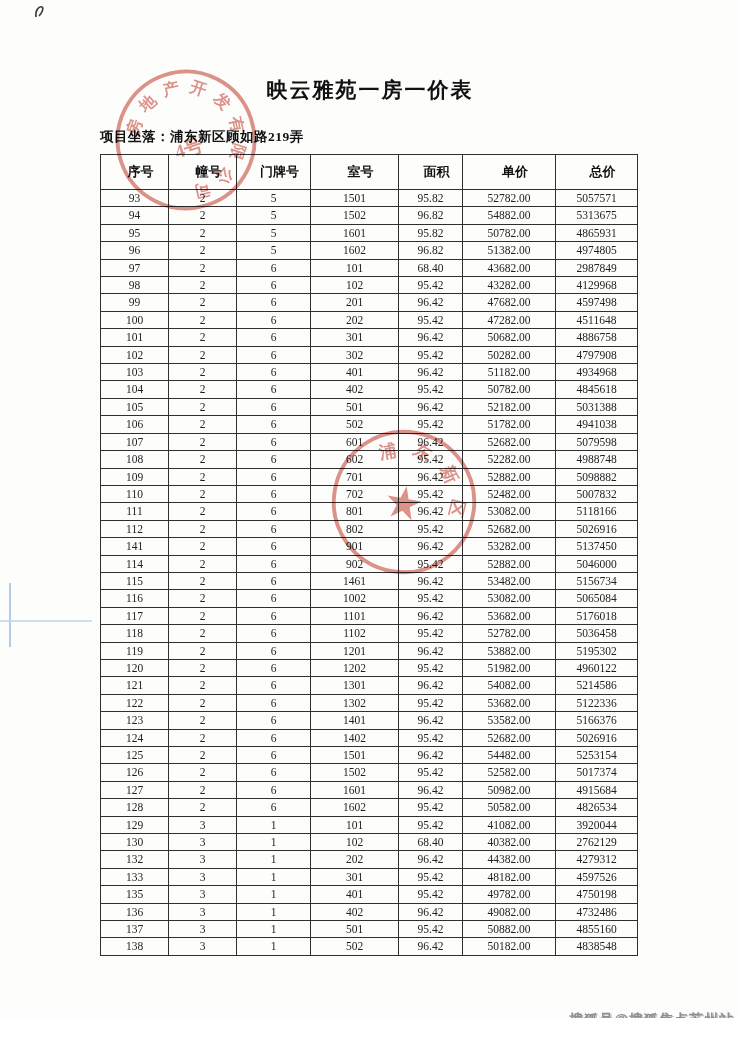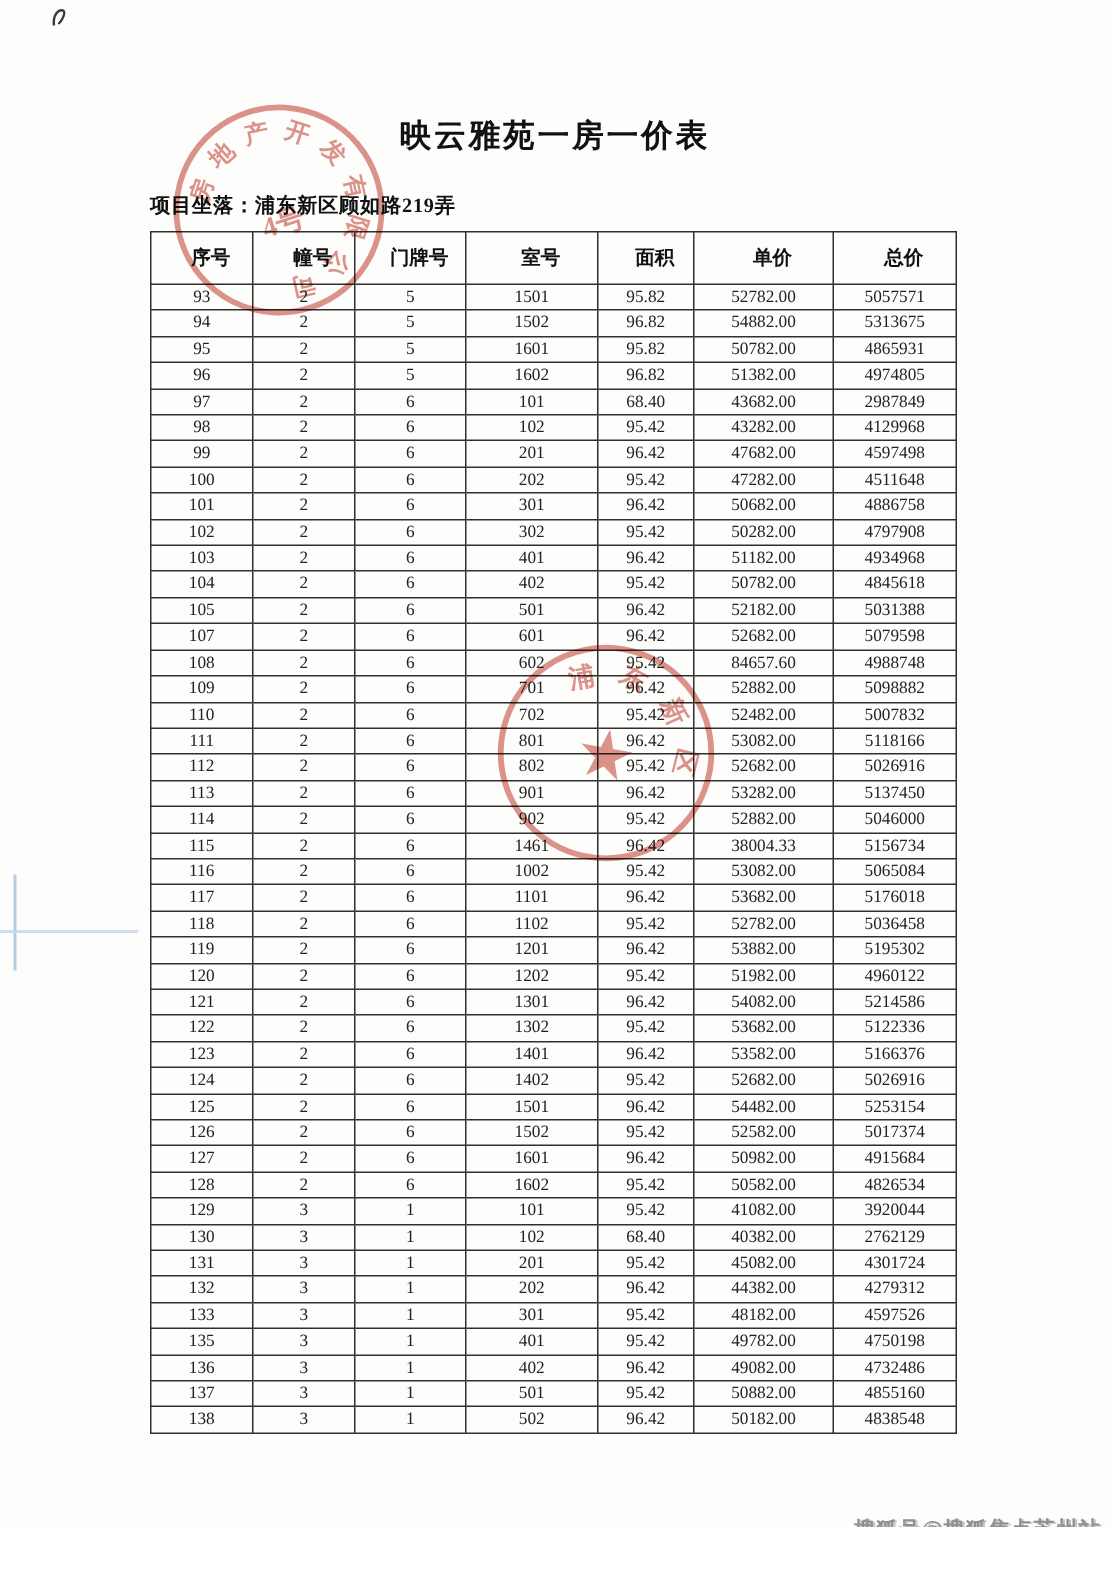--- a/index.html
+++ b/index.html
@@ -202,35 +202,44 @@
           <tr>
             <td>105</td>
             <td>2</td>
             <td>6</td>
             <td>501</td>
             <td>96.42</td>
             <td>52182.00</td>
             <td>5031388</td>
           </tr>
           <tr>
+            <td>106</td>
+            <td>2</td>
+            <td>6</td>
+            <td>502</td>
+            <td>95.42</td>
+            <td>51782.00</td>
+            <td>4941038</td>
+          </tr>
+          <tr>
             <td>107</td>
             <td>2</td>
             <td>6</td>
             <td>601</td>
             <td>96.42</td>
             <td>52682.00</td>
             <td>5079598</td>
           </tr>
           <tr>
             <td>108</td>
             <td>2</td>
             <td>6</td>
             <td>602</td>
             <td>95.42</td>
-            <td>84657.60</td>
+            <td>52282.00</td>
             <td>4988748</td>
           </tr>
           <tr>
             <td>109</td>
             <td>2</td>
             <td>6</td>
             <td>701</td>
             <td>96.42</td>
             <td>52882.00</td>
             <td>5098882</td>
@@ -256,21 +265,21 @@
           <tr>
             <td>112</td>
             <td>2</td>
             <td>6</td>
             <td>802</td>
             <td>95.42</td>
             <td>52682.00</td>
             <td>5026916</td>
           </tr>
           <tr>
-            <td>113</td>
+            <td>141</td>
             <td>2</td>
             <td>6</td>
             <td>901</td>
             <td>96.42</td>
             <td>53282.00</td>
             <td>5137450</td>
           </tr>
           <tr>
             <td>114</td>
             <td>2</td>
@@ -279,21 +288,21 @@
             <td>95.42</td>
             <td>52882.00</td>
             <td>5046000</td>
           </tr>
           <tr>
             <td>115</td>
             <td>2</td>
             <td>6</td>
             <td>1461</td>
             <td>96.42</td>
-            <td>38004.33</td>
+            <td>53482.00</td>
             <td>5156734</td>
           </tr>
           <tr>
             <td>116</td>
             <td>2</td>
             <td>6</td>
             <td>1002</td>
             <td>95.42</td>
             <td>53082.00</td>
             <td>5065084</td>
@@ -416,29 +425,20 @@
             <td>3920044</td>
           </tr>
           <tr>
             <td>130</td>
             <td>3</td>
             <td>1</td>
             <td>102</td>
             <td>68.40</td>
             <td>40382.00</td>
             <td>2762129</td>
-          </tr>
-          <tr>
-            <td>131</td>
-            <td>3</td>
-            <td>1</td>
-            <td>201</td>
-            <td>95.42</td>
-            <td>45082.00</td>
-            <td>4301724</td>
           </tr>
           <tr>
             <td>132</td>
             <td>3</td>
             <td>1</td>
             <td>202</td>
             <td>96.42</td>
             <td>44382.00</td>
             <td>4279312</td>
           </tr>

